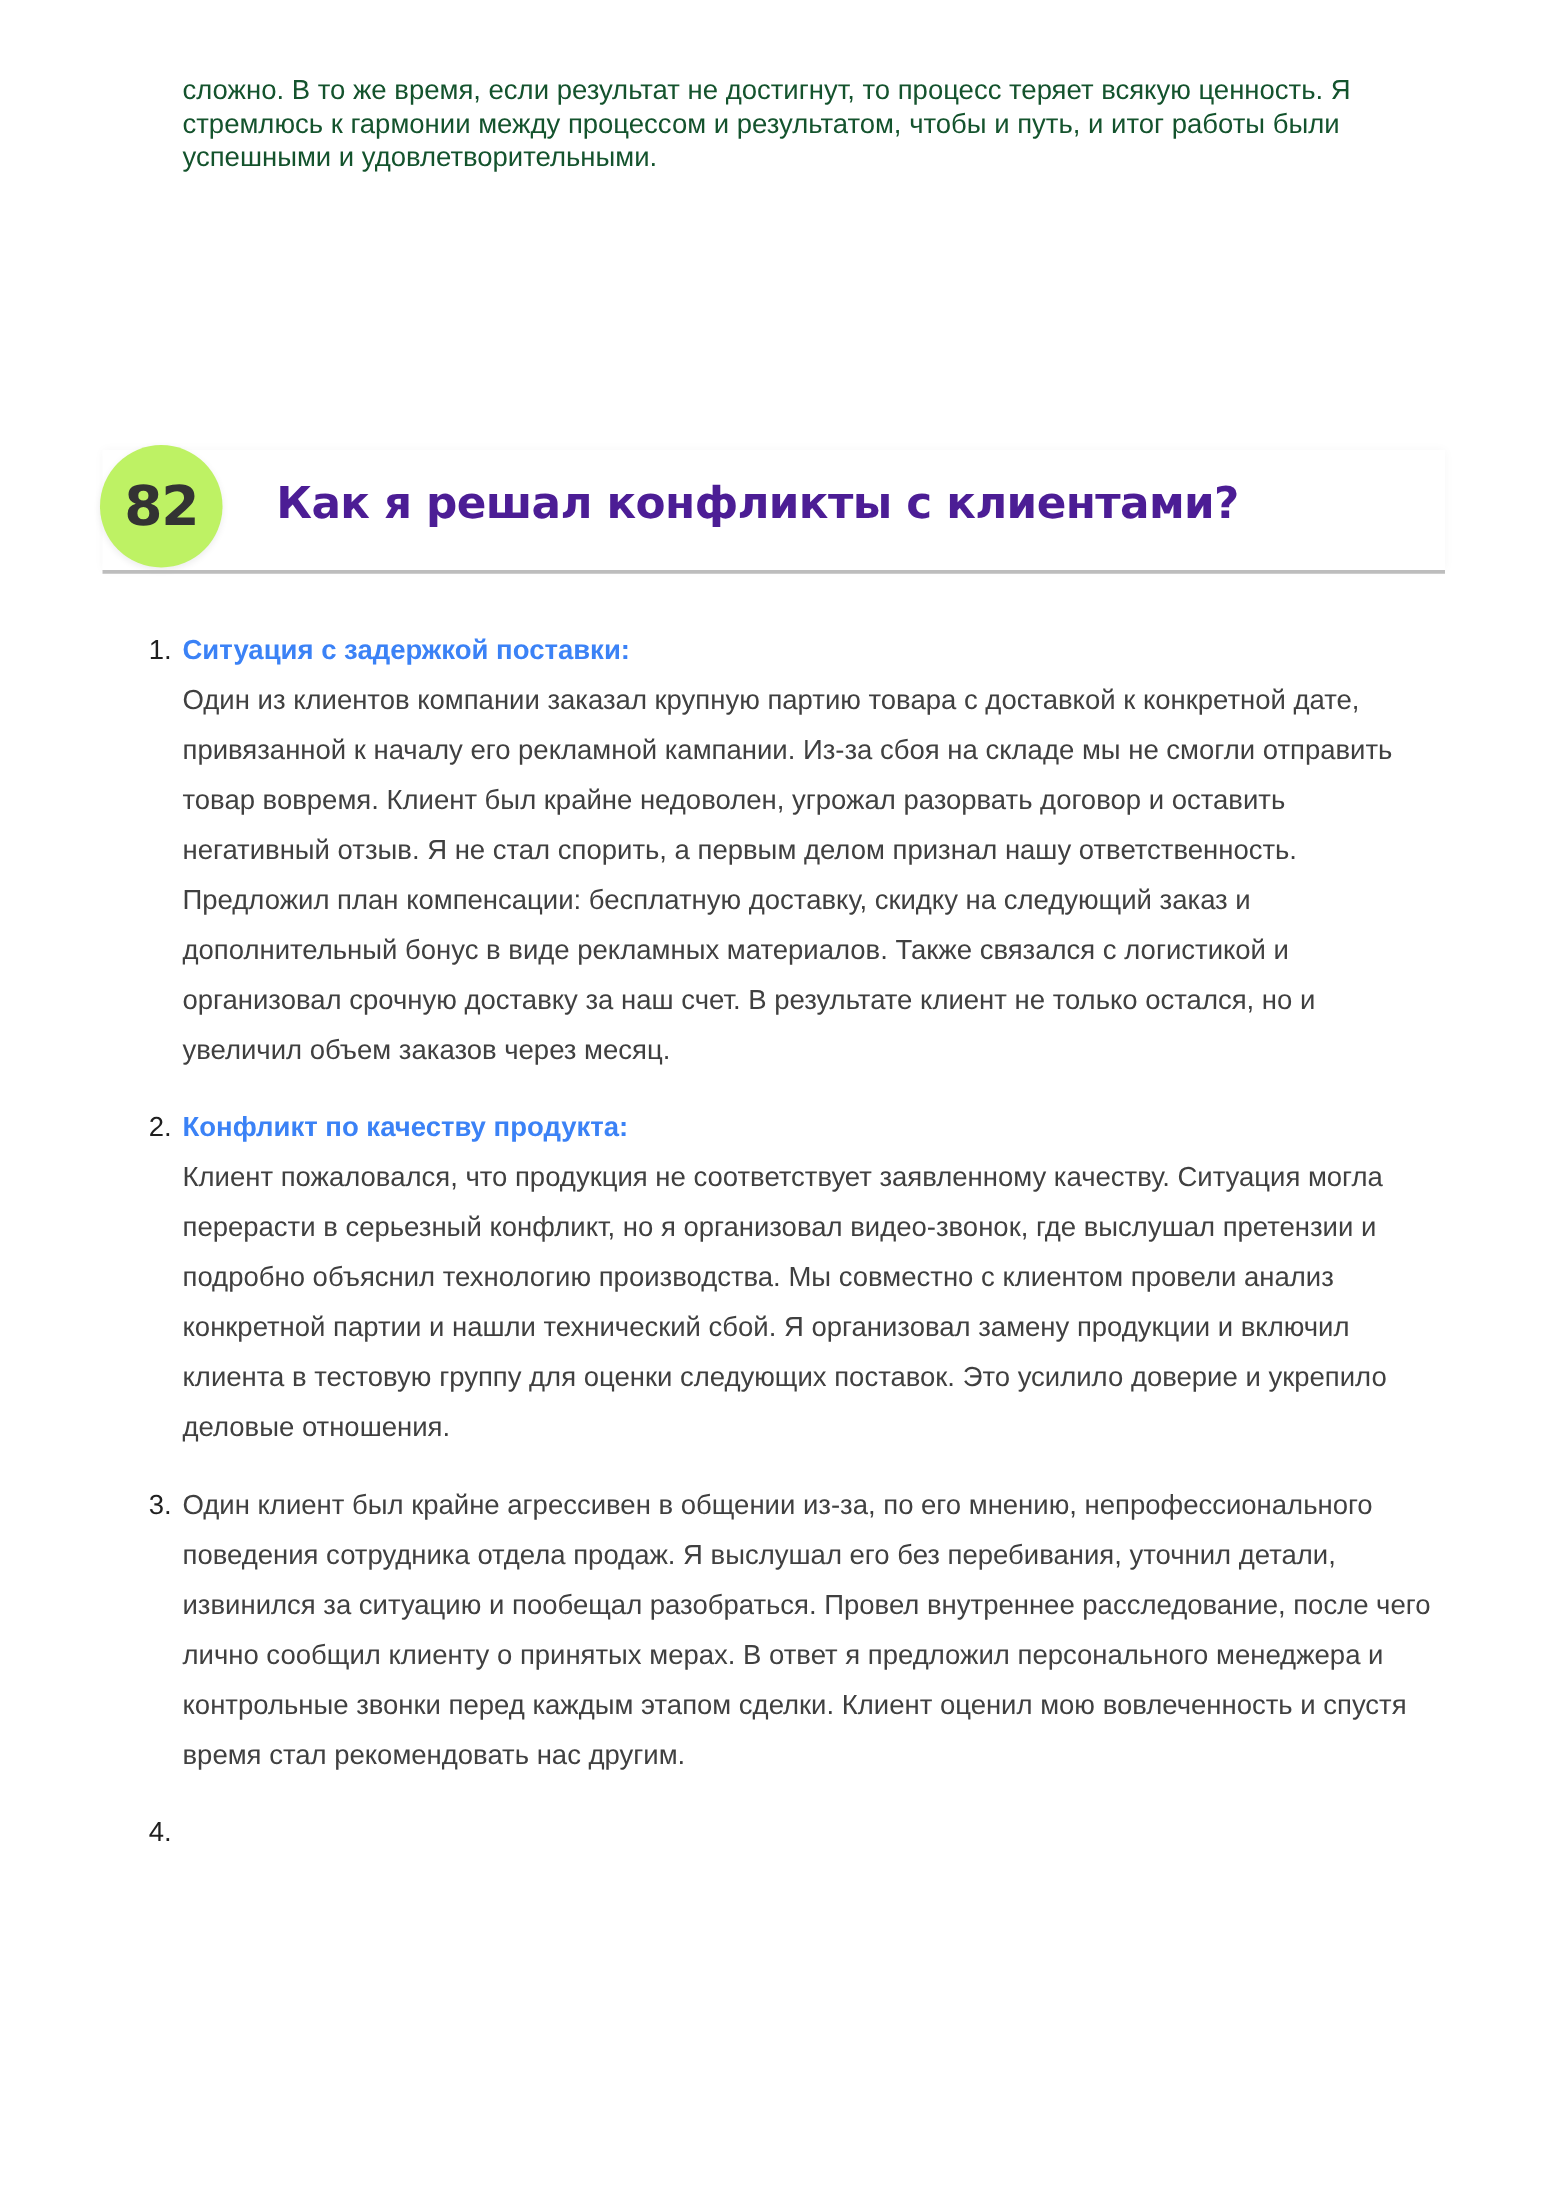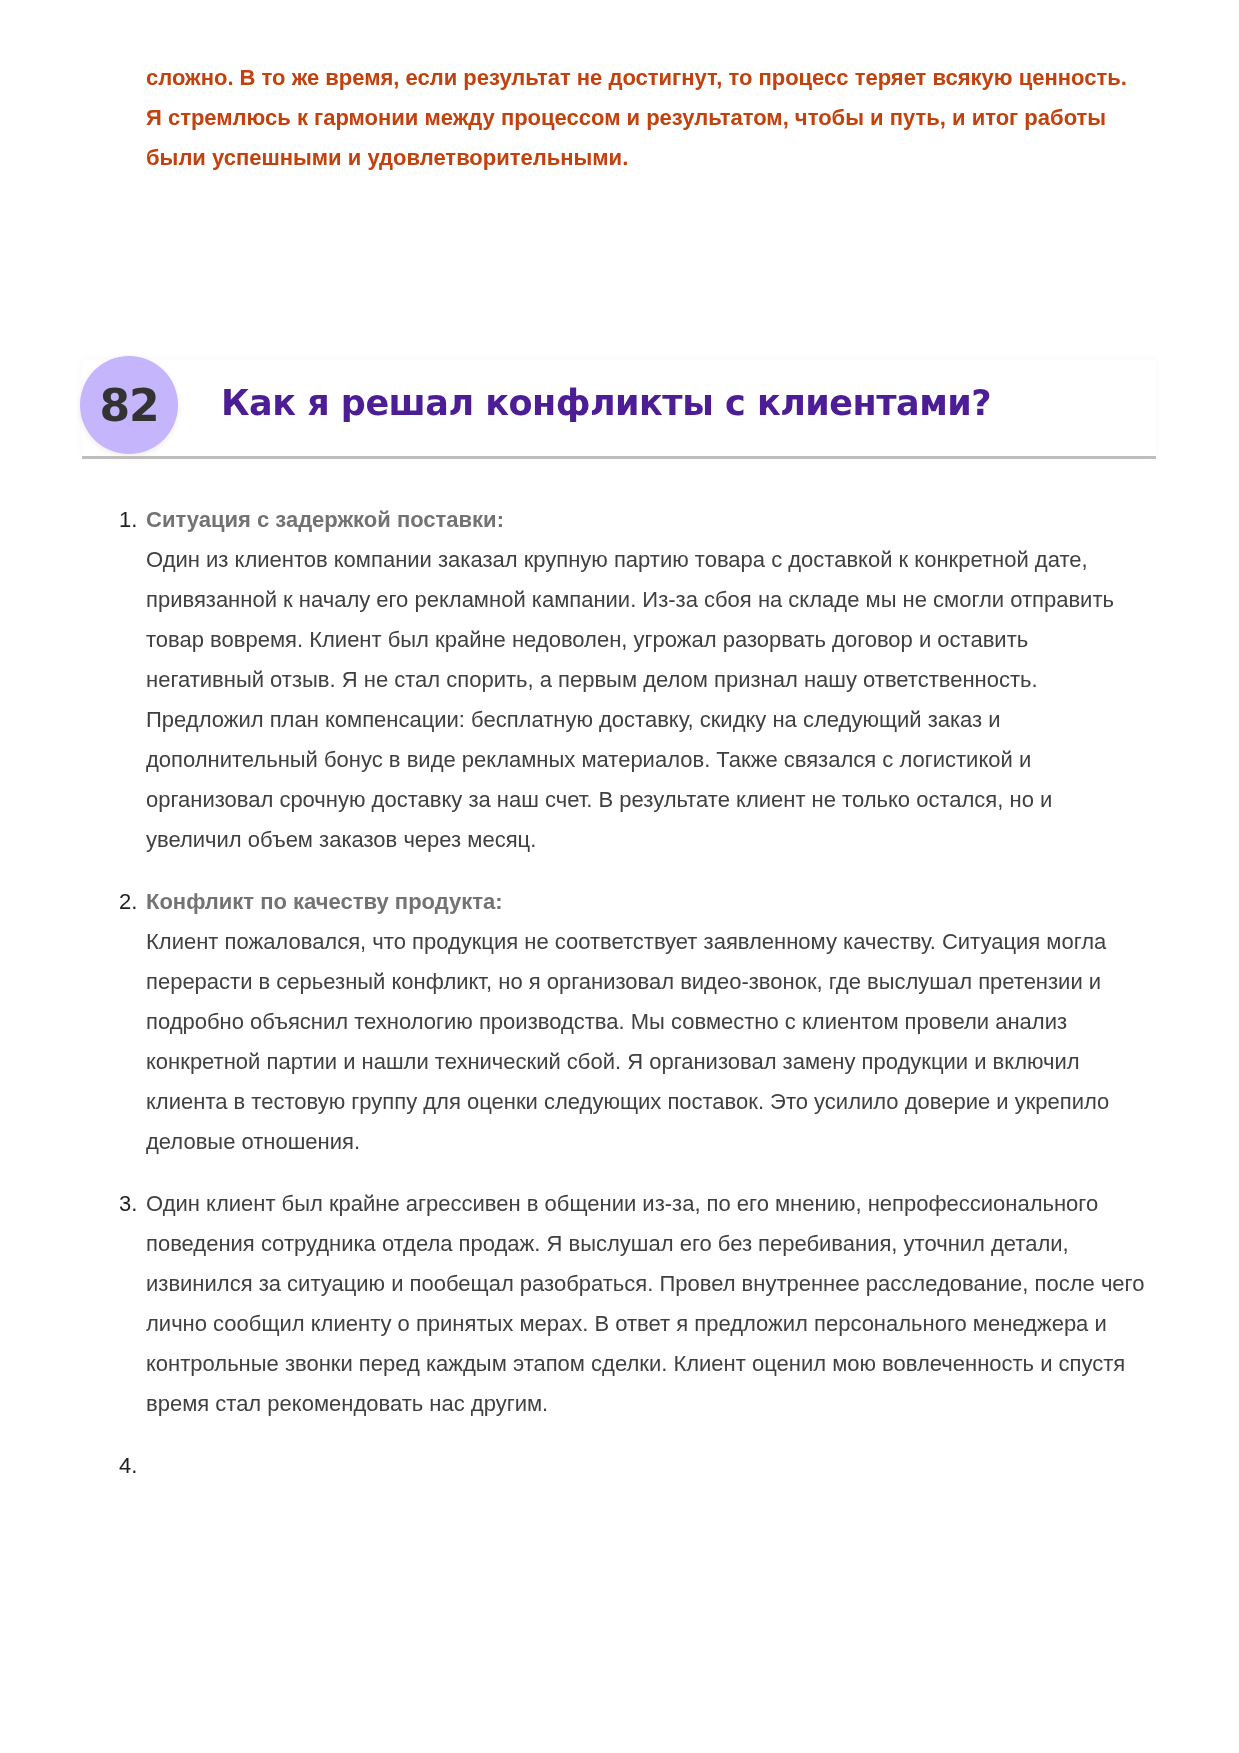--- a/index.html
+++ b/index.html
@@ -14,42 +14,41 @@
       overflow: hidden;
       font-family: "Liberation Sans", "DejaVu Sans", sans-serif;
       color: #1f1f1f;
     }
     .intro {
       position: absolute;
       left: 146px;
       top: 58px;
       width: 1000px;
       font-size: 22px;
-      line-height: 40px;
+      line-height: 27px;
       margin: 0;
-      color: #c2410c;
-      font-weight: bold;
+      color: #14532d;
     }
     .q-header {
       position: absolute;
       left: 82px;
       top: 360px;
       width: 1074px;
       height: 96px;
       background: #ffffff;
       box-shadow: 0 0 8px rgba(0,0,0,0.04);
     }
     .q-number {
       position: absolute;
       left: 80px;
       top: 356px;
       width: 98px;
       height: 98px;
       border-radius: 50%;
-      background: #c4b5fd;
+      background: #bef264;
       box-shadow: 0 2px 6px rgba(0,0,0,0.08);
       display: flex;
       align-items: center;
       justify-content: center;
       font-family: "DejaVu Sans", sans-serif;
       font-weight: bold;
       font-size: 44px;
       color: #333333;
       letter-spacing: -1px;
     }
@@ -95,21 +94,21 @@
     .answer-num {
       position: absolute;
       left: 19px;
       top: 0;
       font-size: 22px;
       line-height: 40px;
       color: #1f1f1f;
     }
     .answer-title {
       font-weight: bold;
-      color: #737373;
+      color: #3b82f6;
     }
     .answer-body {
       font-size: 22px;
       line-height: 40px;
       color: #404040;
       margin: 0;
       width: 1000px;
     }
   </style>
 </head>

